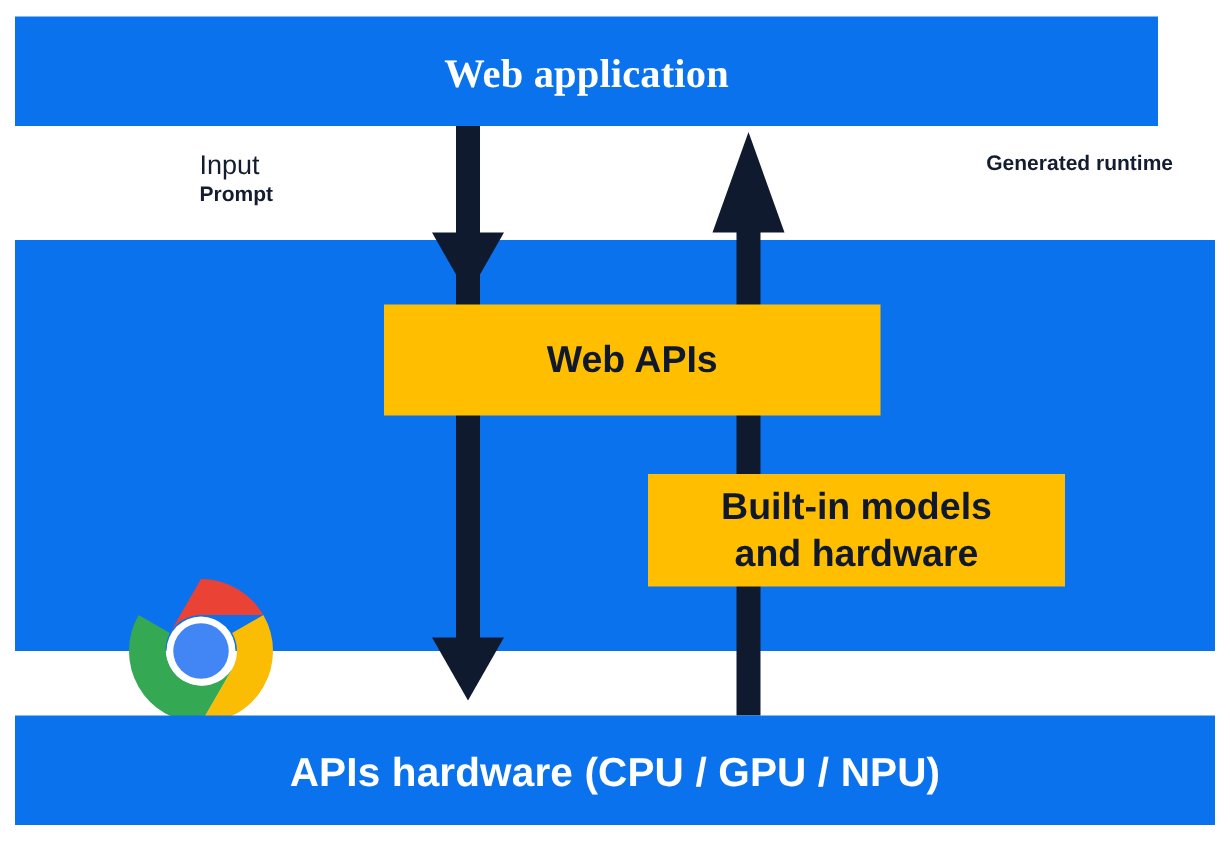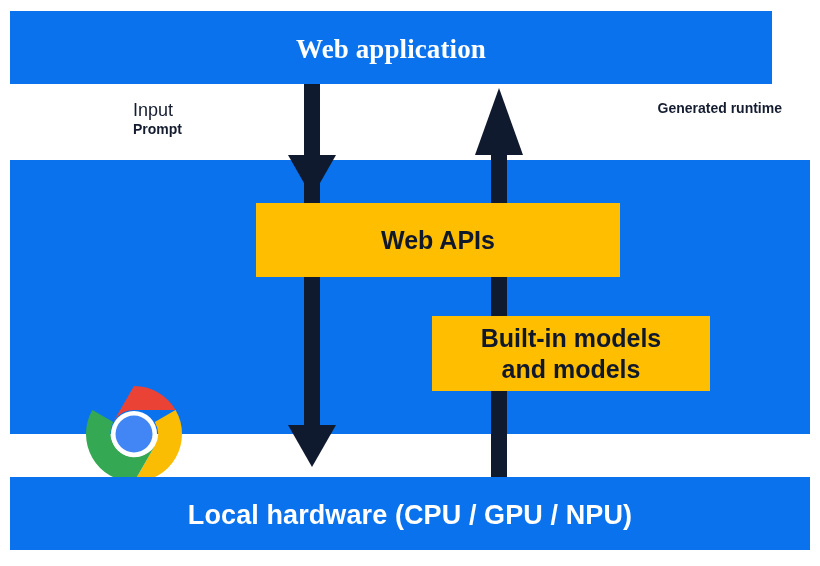--- a/index.html
+++ b/index.html
@@ -75,21 +75,21 @@
     align-items: center;
     justify-content: center;
     text-align: center;
     color: #10182b;
     font-weight: bold;
     line-height: 1.22;
   }
   #box-web-apis {
     left: 256px;
     top: 203px;
-    width: 364px;
+    width: 331px;
     height: 74px;
     font-size: 25px;
   }
   #box-builtin {
     left: 432px;
     top: 316px;
     width: 278px;
     height: 75px;
     font-size: 25px;
   }
@@ -195,21 +195,21 @@
     </g>
   </svg>
 
   <div class="amber-box" id="box-web-apis">
     <span>Web APIs</span>
   </div>
 
   <div class="amber-box" id="box-builtin">
     <span>
       <span>Built-in models</span><br>
-      <span>and models</span>
+      <span>and hardware</span>
     </span>
   </div>
 
   <div class="band" id="band-bottom">
-    <span class="band-title">Local hardware (CPU / GPU / NPU)</span>
+    <span class="band-title">APIs hardware (CPU / GPU / NPU)</span>
   </div>
 
 </div>
 
 </body></html>

